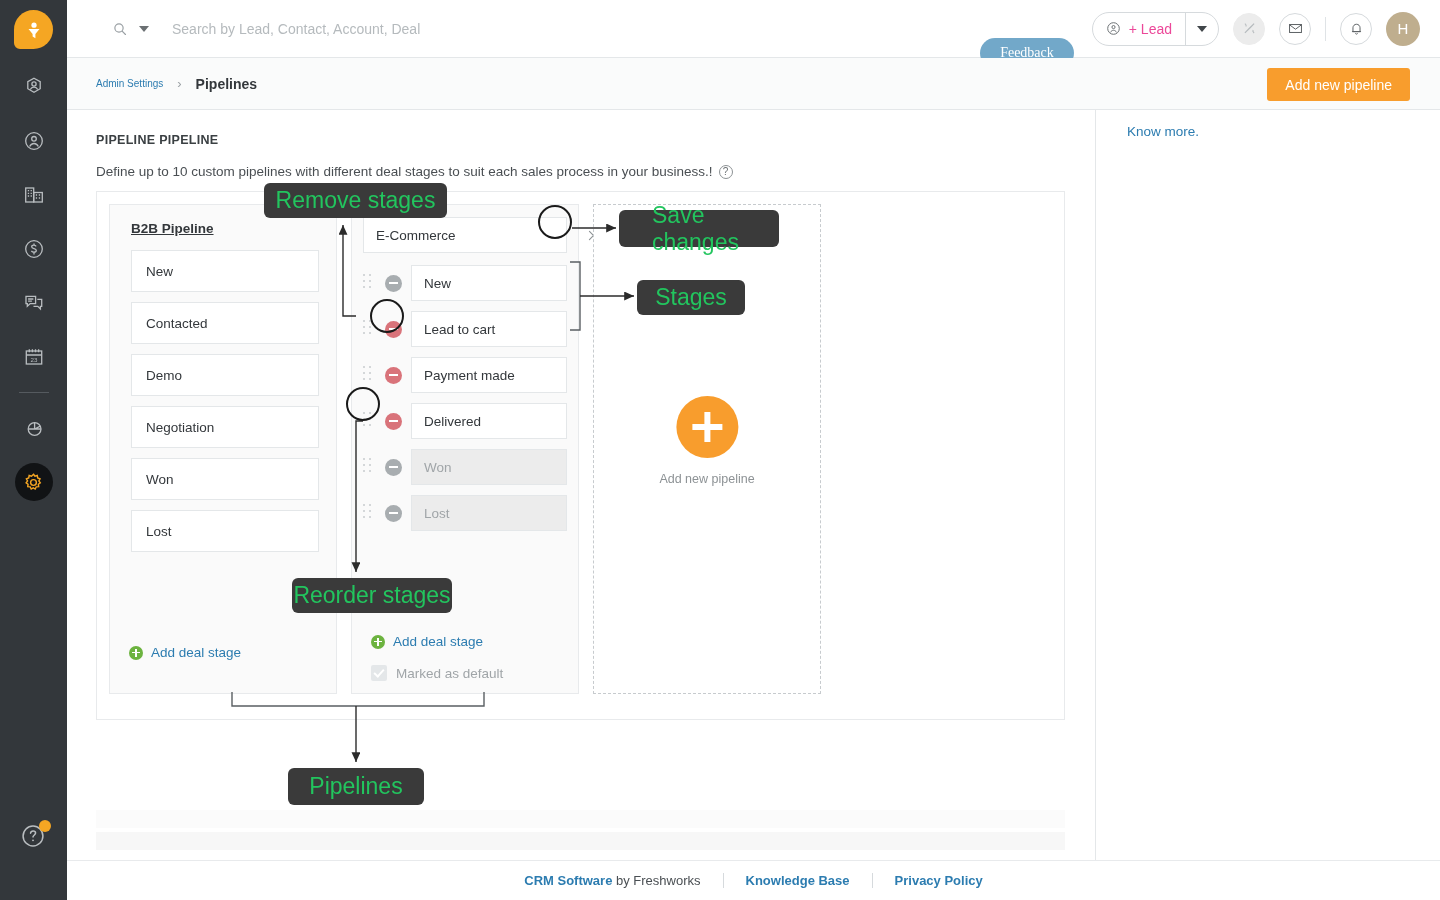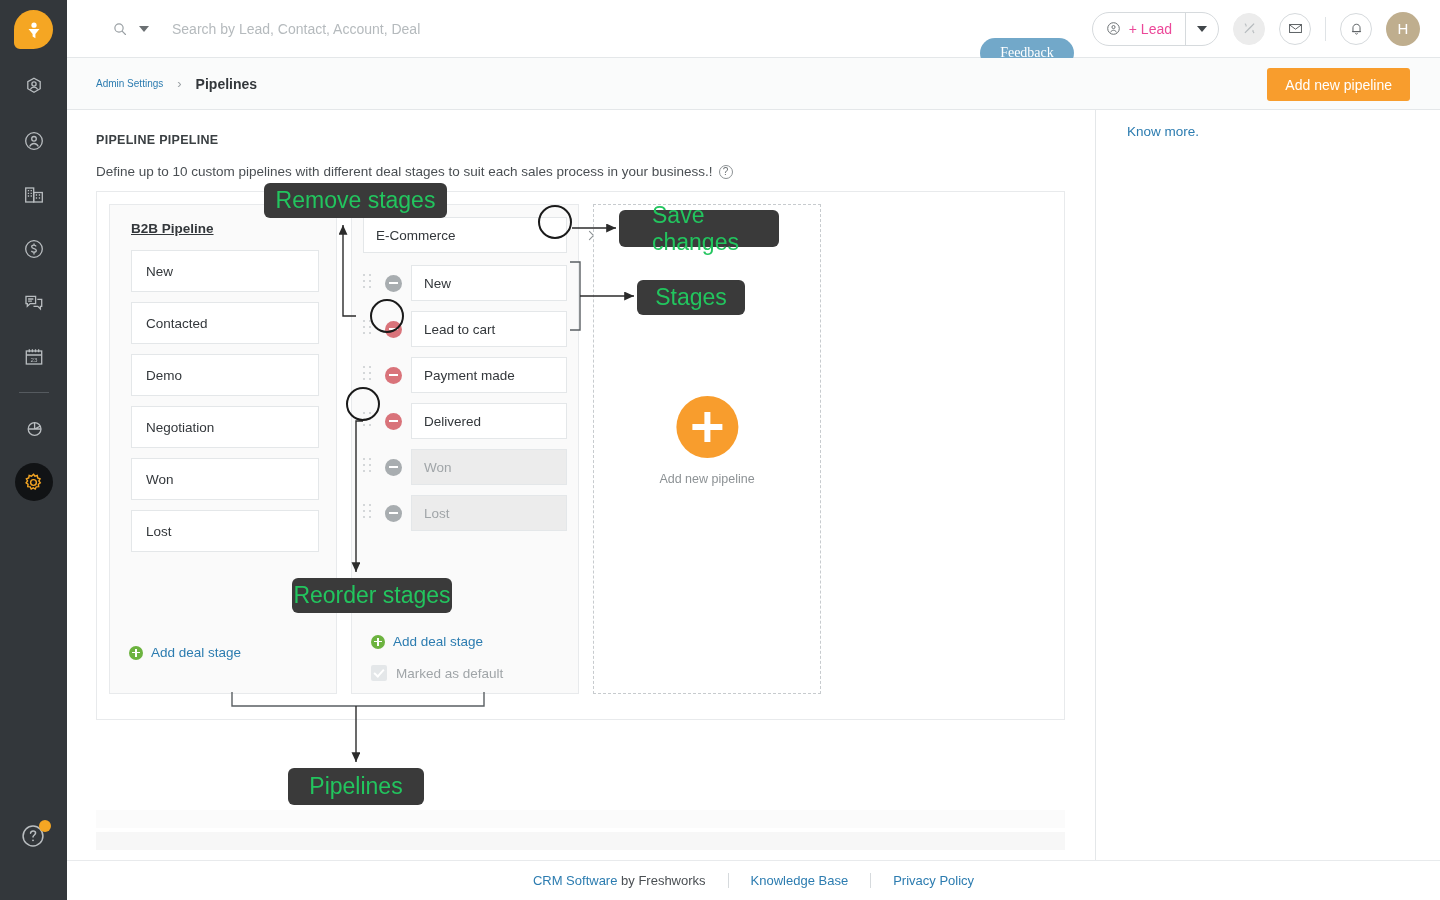--- a/index.html
+++ b/index.html
@@ -303,21 +303,21 @@
     font-size: 13.5px; color: #2c7cb0; cursor: pointer; display: inline-block;
   }
 
   
   .footer {
     position: absolute; left: 67px; top: 860px; width: 1373px; height: 40px;
     background: #fff; border-top: 1px solid #e8eaec;
     display: flex; align-items: center; justify-content: center;
     gap: 0; font-size: 13px;
   }
-  .f-link { color: #2c7cb0; cursor: pointer; }
+  .f-link { color: #2c7cb0; cursor: pointer; font-weight: bold; }
   .f-plain { color: #4a4f53; }
   .f-sep { width: 1px; height: 15px; background: #d6dadd; margin: 0 22px; }
 
   
   .anno {
     position: absolute;
     background: #3a3a3a; color: #22c55e;
     border-radius: 6px;
     display: flex; align-items: center; justify-content: center;
     font-size: 23px; z-index: 40;

